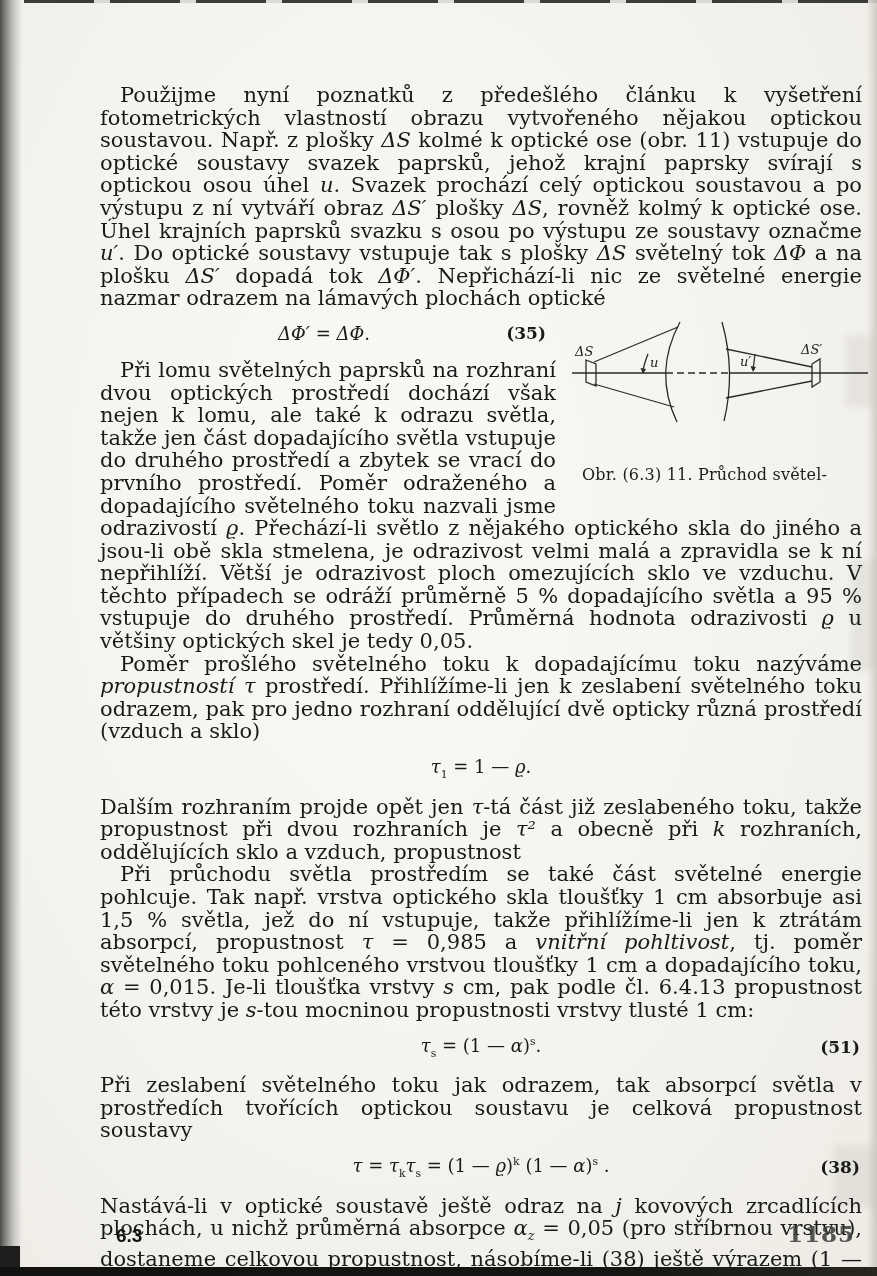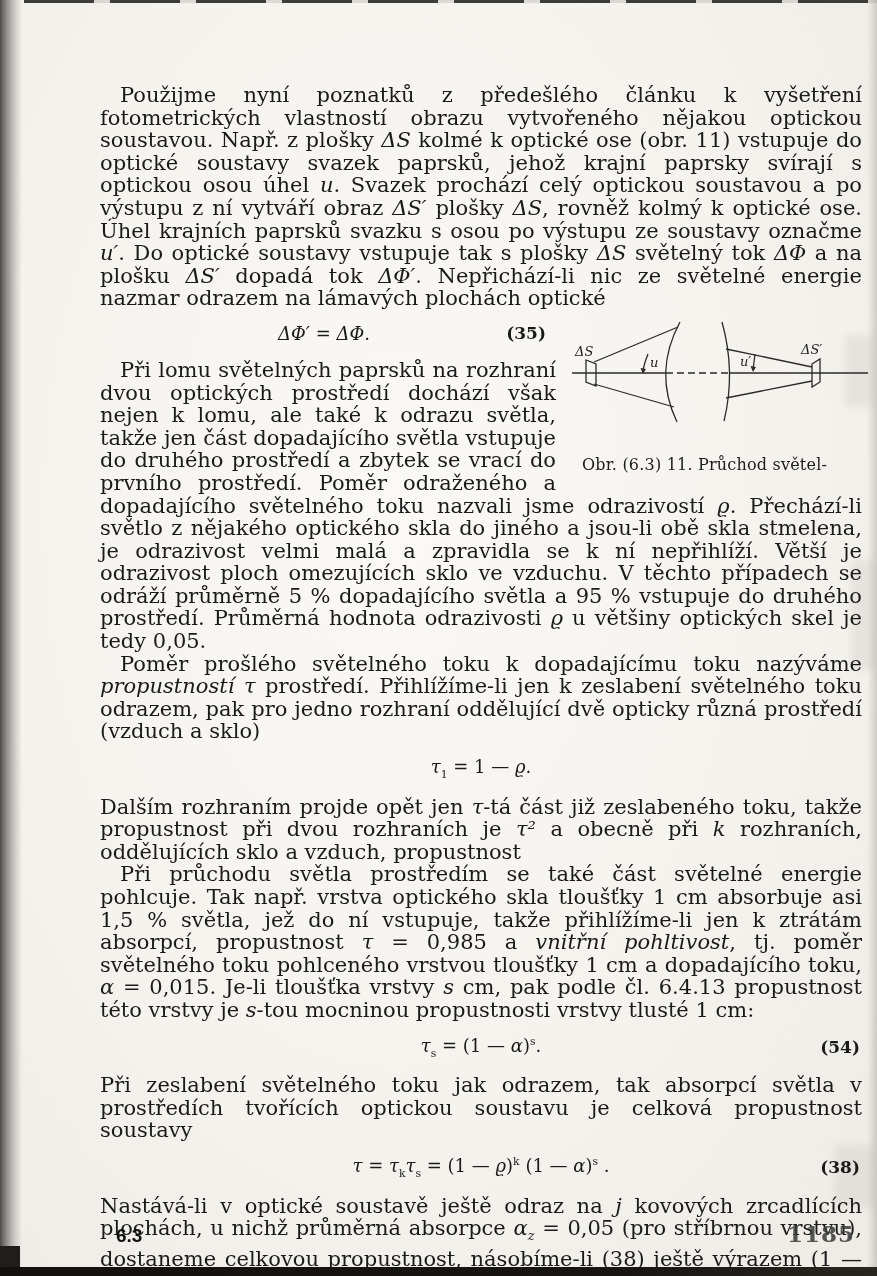--- a/index.html
+++ b/index.html
@@ -27,21 +27,21 @@
   .heading{font-family:"Liberation Sans",sans-serif;font-weight:bold;font-size:15.5px;
     letter-spacing:.2px;margin:0 0 26px 0;color:#0f0f0f;}
   p.body{margin:0;font-size:21px;line-height:22.6px;text-align:justify;hyphens:auto;}
   p.indent{text-indent:20px;}
   .it{font-style:italic;}
   p.body sub,p.body sup{font-size:.62em;}
 
   
   .figure{float:right;width:300px;margin:2px -8px 10px 14px;}
   .figure svg{display:block;width:300px;height:128px;}
-  .figure figcaption{font-size:16px;line-height:21.5px;margin-top:14px;color:#1c1c1c;
+  .figure figcaption{font-size:16px;line-height:21.5px;margin-top:24px;color:#1c1c1c;
     padding-left:12px;letter-spacing:.2px;}
   .diagram-stroke{stroke:#2a2a2a;stroke-width:1.3;fill:none;}
   .diagram-fill{fill:#2a2a2a;stroke:none;}
   .diagram-label{font-family:"DejaVu Serif",serif;font-style:italic;font-size:13px;fill:#1e1e1e;}
 
   
   .equation{position:relative;text-align:center;font-size:18px;margin:13px 0 15px;}
   .eq-narrow{margin-right:314px;}
   .eq-body .var{font-style:italic;}
   .eq-body .rm{font-style:normal;}
@@ -123,21 +123,21 @@
       <span class="eq-body"><span class="var">τ</span><sub class="rm">1</sub><span class="rm"> = 1 — </span><span class="var">ϱ</span><span class="rm">.</span></span>
     </div>
 
     <p class="body"><span>Dalším rozhraním projde opět jen </span><span class="it">τ</span><span>-tá část již zeslabeného toku, takže propustnost při dvou rozhraních je </span><span class="it">τ²</span><span> a obecně při </span><span class="it">k</span><span> rozhraních, oddělujících sklo a vzduch, propustnost</span></p>
 
 
     <p class="body indent"><span>Při průchodu světla prostředím se také část světelné energie pohlcuje. Tak např. vrstva optického skla tloušťky 1 cm absorbuje asi 1,5 % světla, jež do ní vstupuje, takže přihlížíme-li jen k ztrátám absorpcí, propustnost </span><span class="it">τ</span><span> = 0,985 a </span><span class="it">vnitřní pohltivost</span><span>, tj. poměr světelného toku pohlceného vrstvou tloušťky 1 cm a dopadajícího toku, </span><span class="it">α</span><span> = 0,015. Je-li tloušťka vrstvy </span><span class="it">s</span><span> cm, pak podle čl. 6.4.13 propustnost této vrstvy je </span><span class="it">s</span><span>-tou mocninou propustnosti vrstvy tlusté 1 cm:</span></p>
 
     <div class="equation">
       <span class="eq-body"><span class="var">τ</span><sub class="rm">s</sub><span class="rm"> = (1 — </span><span class="var">α</span><span class="rm">)</span><sup class="rm">s</sup><span class="rm">.</span></span>
-      <span class="eq-no">(54)</span>
+      <span class="eq-no">(51)</span>
     </div>
 
     <p class="body"><span>Při zeslabení světelného toku jak odrazem, tak absorpcí světla v prostředích tvořících optickou soustavu je celková propustnost soustavy</span></p>
 
     <div class="equation">
       <span class="eq-body"><span class="var">τ</span><span class="rm"> = </span><span class="var">τ</span><sub class="rm">k</sub><span class="var">τ</span><sub class="rm">s</sub><span class="rm"> = (1 — </span><span class="var">ϱ</span><span class="rm">)</span><sup class="rm">k</sup><span class="rm"> (1 — </span><span class="var">α</span><span class="rm">)</span><sup class="rm">s</sup><span class="rm"> .</span></span>
       <span class="eq-no">(38)</span>
     </div>
 
     <p class="body"><span>Nastává-li v optické soustavě ještě odraz na </span><span class="it">j</span><span> kovových zrcadlících plochách, u nichž průměrná absorpce </span><span class="it">α</span><sub class="it">z</sub><span> = 0,05 (pro stříbrnou vrstvu), dostaneme celkovou propustnost, násobíme-li (38) ještě výrazem (1 — </span><span class="it">α</span><sub class="it">z</sub><span>)</span><sup class="it">j</sup><span> .</span></p>

